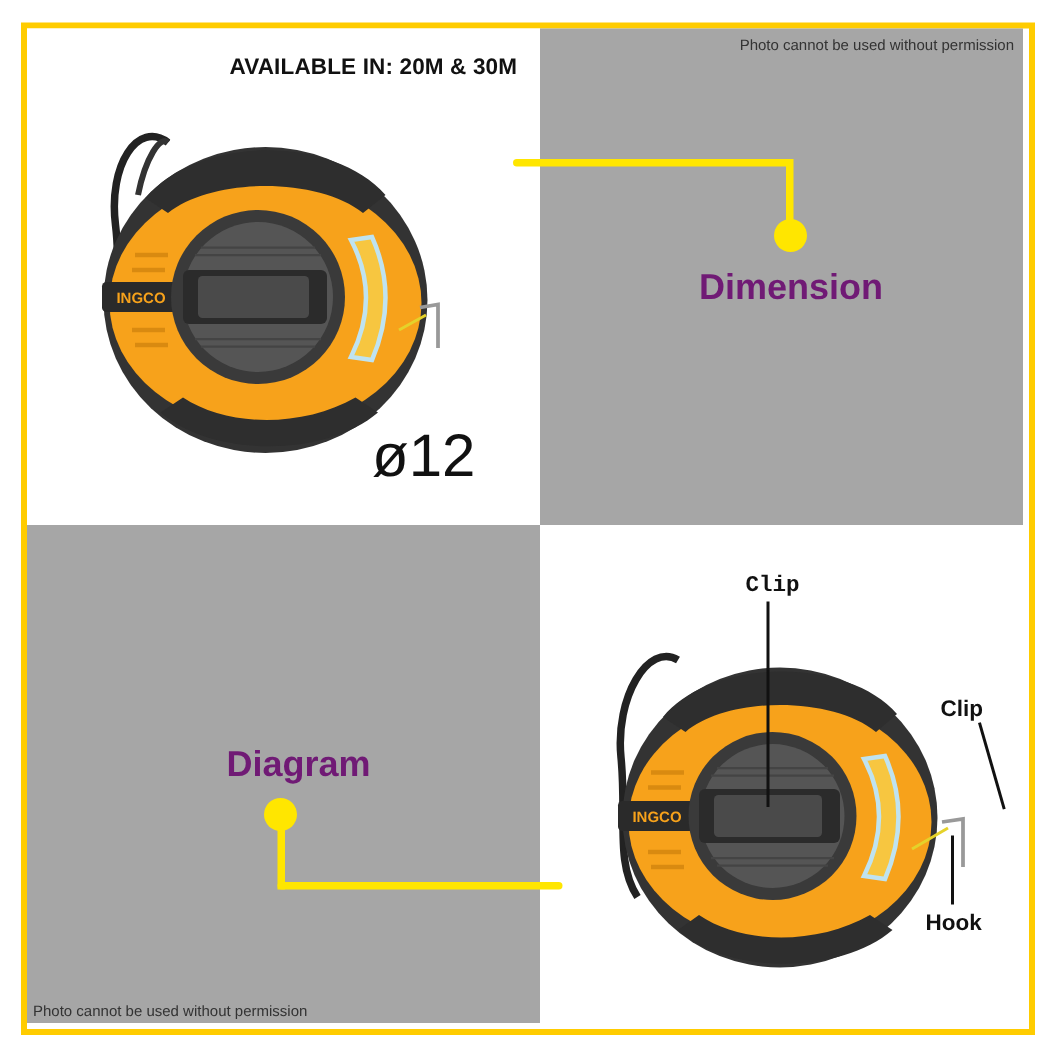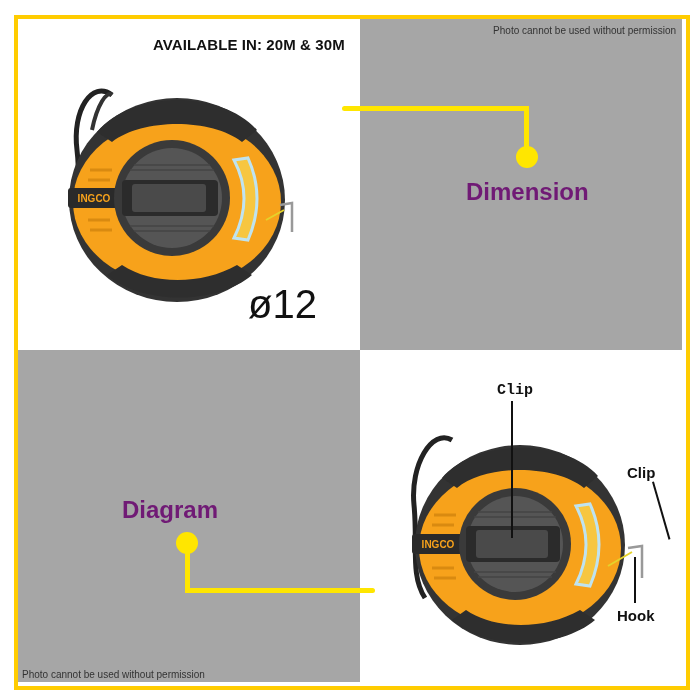--- a/index.html
+++ b/index.html
@@ -13,21 +13,21 @@
   .q-bl { left:18px; top:350px; width:342px; height:332px; background:#a6a6a6; }
   .q-br { left:360px; top:350px; width:322px; height:332px; background:#ffffff; }
 
   .avail { position:absolute; left:153px; top:36px; font-size:15px; font-weight:bold; color:#111; letter-spacing:0.1px; }
   .perm { position:absolute; font-size:10px; color:#333; }
   .perm-tr { right:24px; top:25px; }
   .perm-bl { left:22px; top:669px; }
 
   .big-label { position:absolute; font-size:24px; font-weight:bold; color:#701a75; }
   .lbl-dim { left:466px; top:178px; }
-  .lbl-diag { left:122px; top:496px; }
+  .lbl-diag { left:151px; top:496px; }
 
   .dia { position:absolute; left:248px; top:282px; font-size:40px; font-weight:normal; color:#111; }
 
   .callout { position:absolute; font-size:15px; font-weight:bold; color:#111; }
   .c-clip { left:497px; top:382px;font-family:Liberation Mono, monospace; }
   .c-hook { left:627px; top:464px; }
   .c-tape { left:617px; top:607px; }
 
   .yline { position:absolute; background:#ffe600; }
   .ydot { position:absolute; width:22px; height:22px; border-radius:50%; background:#ffe600; }

